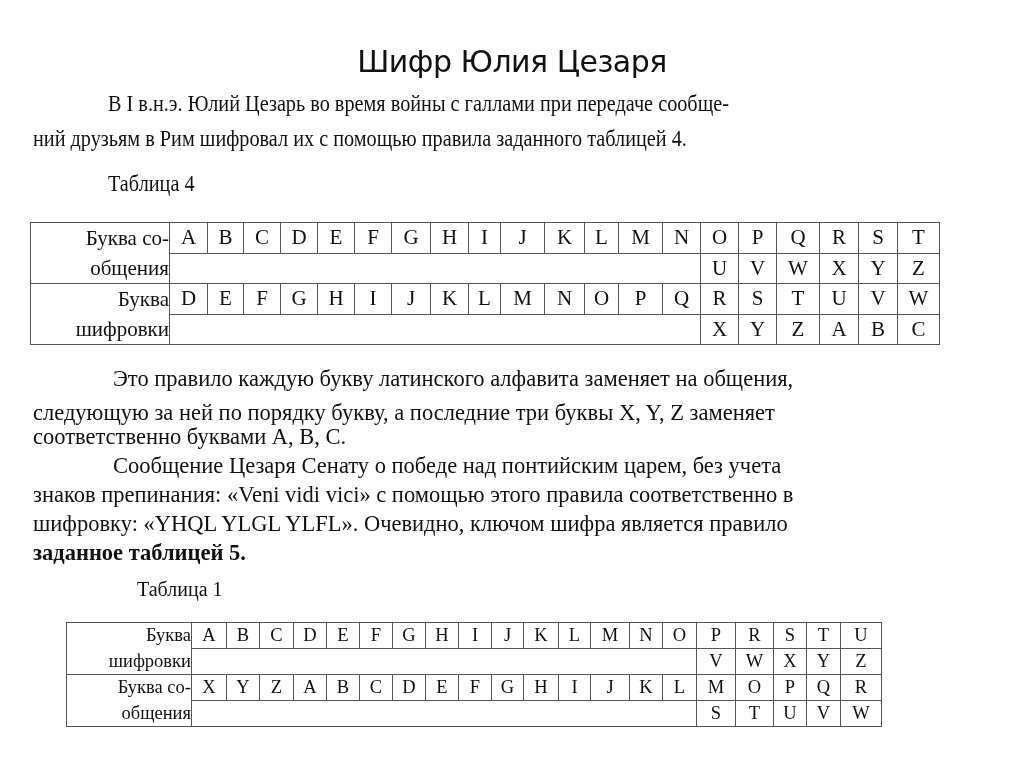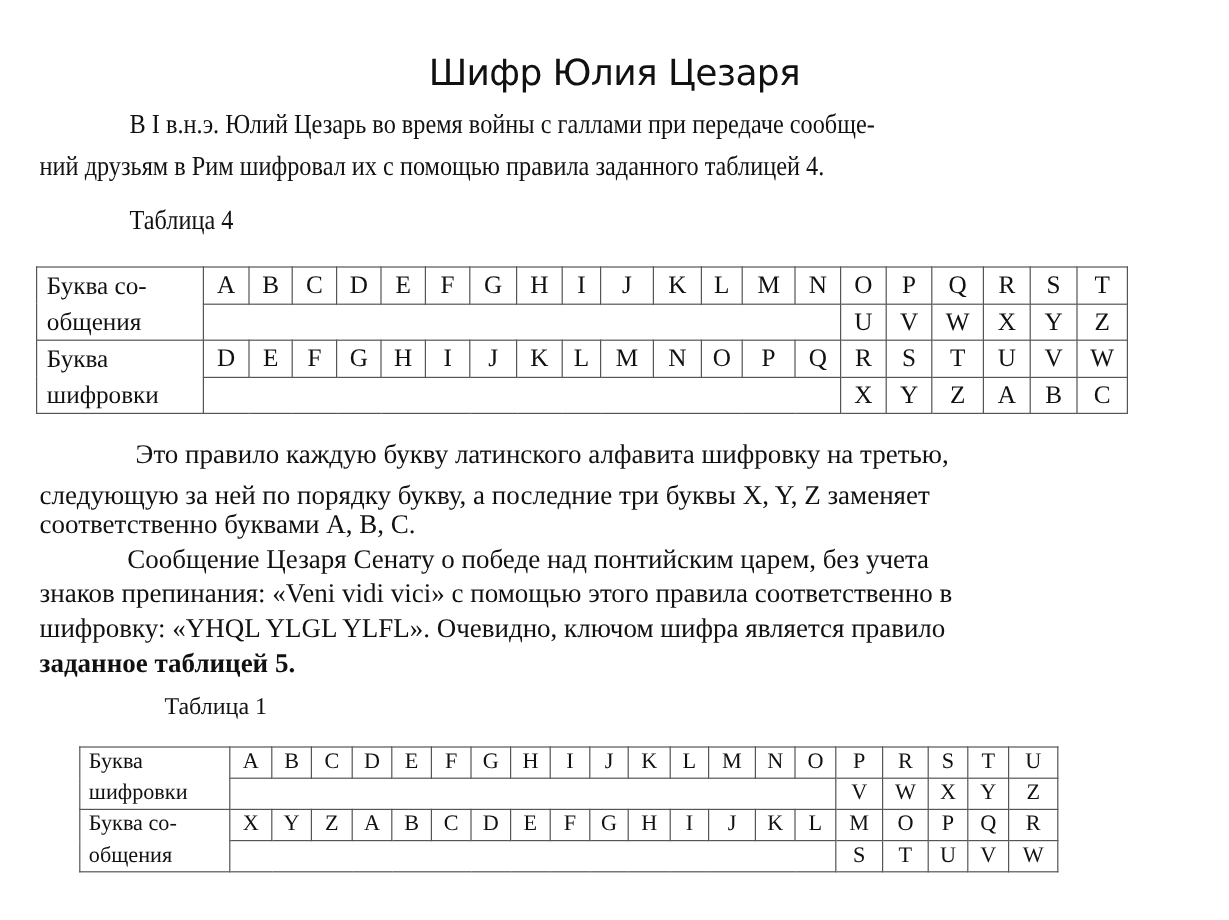--- a/index.html
+++ b/index.html
@@ -33,21 +33,21 @@
 
   table.cipher {
     position: absolute; border-collapse: collapse; table-layout: fixed;
     font-family: "Liberation Serif", "DejaVu Serif", serif; color: #111;
   }
   table.cipher td {
     border: 1.5px solid #555; padding: 0; text-align: center; vertical-align: middle;
     overflow: hidden; white-space: nowrap;
   }
   table.cipher td.label {
-    text-align: left; padding-left: 8px; vertical-align: top; line-height: 30px;
+    text-align: right; padding-left: 8px; vertical-align: top; line-height: 30px;
   }
   table.cipher td.empty { border-left: 1.5px solid #555; }
   #t4 { left: 30px; top: 222px; width: 909px; font-size: 21px; }
   #t4 tr { height: 30.5px; }
   #t4 td.label { font-size: 21px; line-height: 30px; }
   #t5 { left: 66px; top: 622px; width: 815px; font-size: 18.5px; }
   #t5 tr { height: 25.7px; }
   #t5 td.label { font-size: 18.5px; line-height: 25.5px; padding-left: 7px; }
 </style>
 </head>
@@ -154,24 +154,24 @@
       <td>Y</td>
       <td>Z</td>
       <td>A</td>
       <td>B</td>
       <td>C</td>
     </tr>
   </tbody>
 </table>
 
 <div>
-  <div class="p2" style="top:366px; left:113px;">Это правило каждую букву латинского алфавита шифровку на третью,</div>
+  <div class="p2" style="top:366px; left:113px;">Это правило каждую букву латинского алфавита заменяет на общения,</div>
   <div class="p2" style="top:400px;">следующую  за ней по порядку букву, а последние три буквы X, Y, Z заменяет</div>
   <div class="p2" style="top:424px;">соответственно буквами A, B, C.</div>
-  <div class="p2" style="top:453px; left:106px;">Сообщение Цезаря Сенату о победе над понтийским царем, без учета</div>
+  <div class="p2" style="top:453px; left:113px;">Сообщение Цезаря Сенату о победе над понтийским царем, без учета</div>
   <div class="p2" style="top:482px;">знаков препинания: «Veni vidi vici» с помощью этого правила соответственно в</div>
   <div class="p2" style="top:511px;">шифровку: «YHQL YLGL YLFL». Очевидно, ключом шифра является правило</div>
   <div class="p2" style="top:540px;font-weight:bold;">заданное таблицей 5.</div>
 </div>
 
 <div class="caption cap5">Таблица 1</div>
 
 <table id="t5" class="cipher">
   <colgroup>
     <col style="width:125px">

